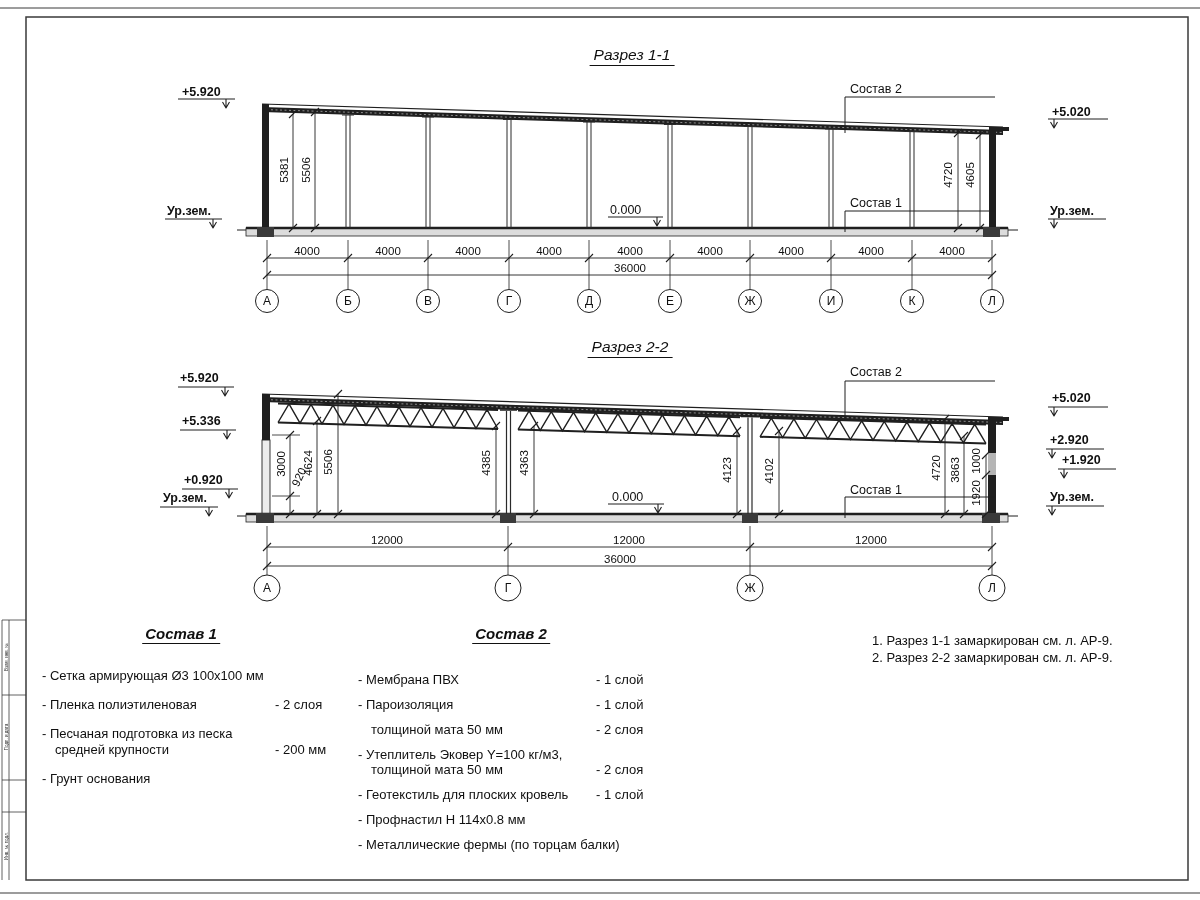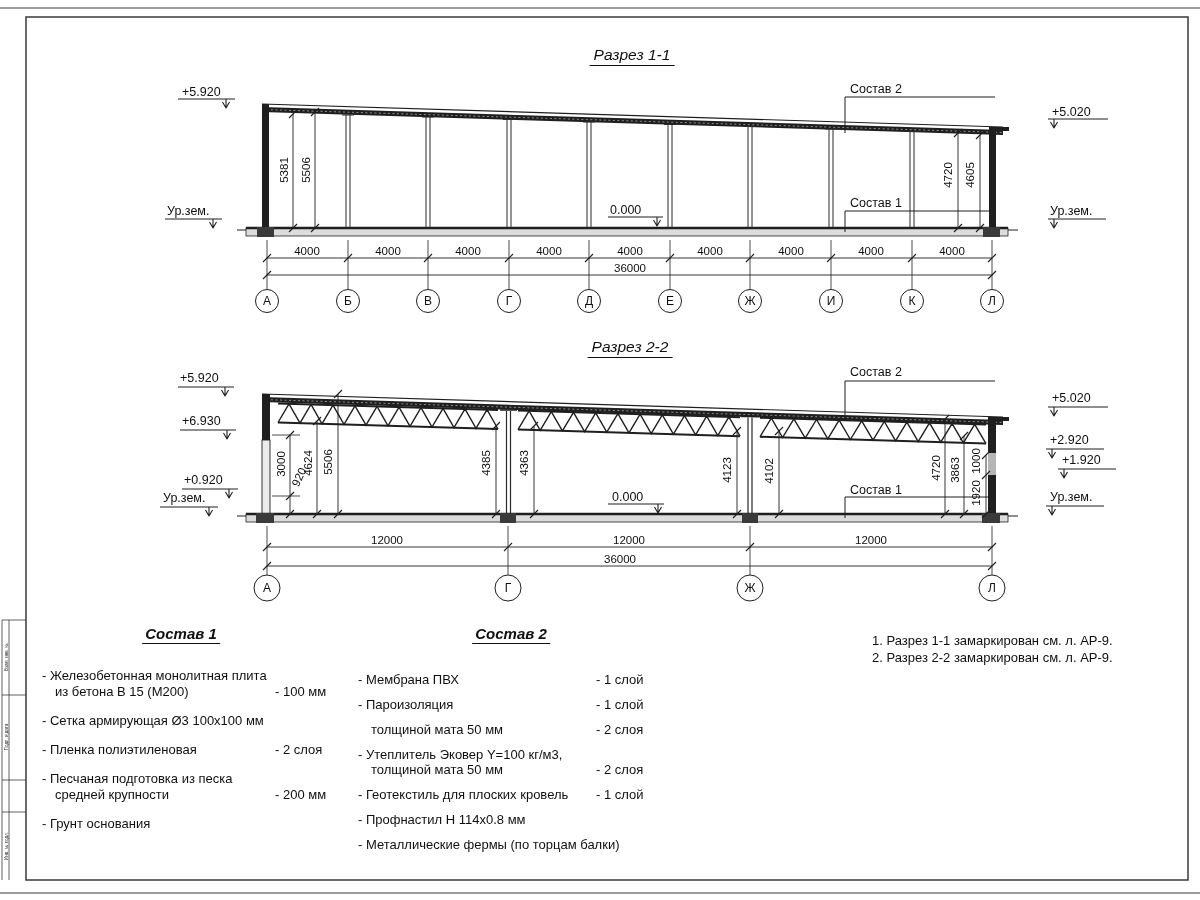--- a/index.html
+++ b/index.html
@@ -4,21 +4,21 @@
 <style>
   html,body{margin:0;padding:0;background:#fff;}
   #page{position:relative;width:1200px;height:900px;background:#ffffff;overflow:hidden;
         font-family:"Liberation Sans",sans-serif;color:#101010;}
   #linework{position:absolute;left:0;top:0;}
   .T{position:absolute;white-space:nowrap;color:#101010;}
   .dim{font-size:11.5px;}
   .v{transform:translate(-50%,-50%) rotate(-90deg);}
   .c{transform:translate(-50%,-50%);}
   .cx{transform:translateX(-50%);}
-  .elev{font-size:12.5px;}
+  .elev{font-size:12.5px;font-weight:bold;}
   .zero{font-size:12.5px;}
   .callout{font-size:12.5px;}
   .ttl{font-size:15.5px;font-style:italic;font-weight:normal;border-bottom:1.2px solid #111;padding:0 4px 1px;}
   .leg-ttl{font-size:15px;font-style:italic;font-weight:bold;border-bottom:1.2px solid #111;padding:0 3px 1px;}
   .axl{font-size:12px;}
   .legend{position:absolute;width:310px;font-size:13px;line-height:16px;}
   .leg-item{position:relative;margin-bottom:13px;}
   .leg2 .leg-item{margin-bottom:10px;line-height:15px;}
   .l2{padding-left:13px;}
   .qty{position:absolute;bottom:0;}
@@ -156,21 +156,21 @@
   <div class="T axl c" style="left:589px;top:301px;">Д</div>
   <div class="T axl c" style="left:670px;top:301px;">Е</div>
   <div class="T axl c" style="left:750px;top:301px;">Ж</div>
   <div class="T axl c" style="left:831px;top:301px;">И</div>
   <div class="T axl c" style="left:912px;top:301px;">К</div>
   <div class="T axl c" style="left:992px;top:301px;">Л</div>
 
   <div class="T ttl cx" style="left:630px;top:338px;">Разрез 2-2</div>
 
   <div class="T elev" style="left:180px;top:371px;">+5.920</div>
-  <div class="T elev" style="left:182px;top:414px;">+6.930</div>
+  <div class="T elev" style="left:182px;top:414px;">+5.336</div>
   <div class="T elev" style="left:184px;top:473px;">+0.920</div>
   <div class="T elev" style="left:163px;top:491px;">Ур.зем.</div>
   <div class="T elev" style="left:1052px;top:391px;">+5.020</div>
   <div class="T elev" style="left:1050px;top:433px;">+2.920</div>
   <div class="T elev" style="left:1062px;top:453px;">+1.920</div>
   <div class="T elev" style="left:1050px;top:490px;">Ур.зем.</div>
   <div class="T zero" style="left:612px;top:490px;">0.000</div>
 
   <div class="T callout" style="left:850px;top:365px;">Состав 2</div>
   <div class="T callout" style="left:850px;top:483px;">Состав 1</div>
@@ -194,25 +194,20 @@
   <div class="T dim cx" style="left:620px;top:553px;">36000</div>
 
   <div class="T axl c" style="left:267px;top:588px;">А</div>
   <div class="T axl c" style="left:508px;top:588px;">Г</div>
   <div class="T axl c" style="left:750px;top:588px;">Ж</div>
   <div class="T axl c" style="left:992px;top:588px;">Л</div>
 
   <div class="T leg-ttl cx" style="left:181px;top:625px;">Состав 1</div>
   <div class="legend leg1" style="left:42px;top:668px;">
     <div class="leg-item">
-      <div>- Железобетонная  монолитная плита</div>
-      <div class="l2">из бетона В 15 (М200)</div>
-      <span class="qty">- 100 мм</span>
-    </div>
-    <div class="leg-item">
       <div>- Сетка армирующая Ø3 100х100 мм</div>
     </div>
     <div class="leg-item">
       <div>- Пленка полиэтиленовая</div>
       <span class="qty">- 2 слоя</span>
     </div>
     <div class="leg-item">
       <div>- Песчаная подготовка из песка</div>
       <div class="l2">средней крупности</div>
       <span class="qty">- 200 мм</span>

